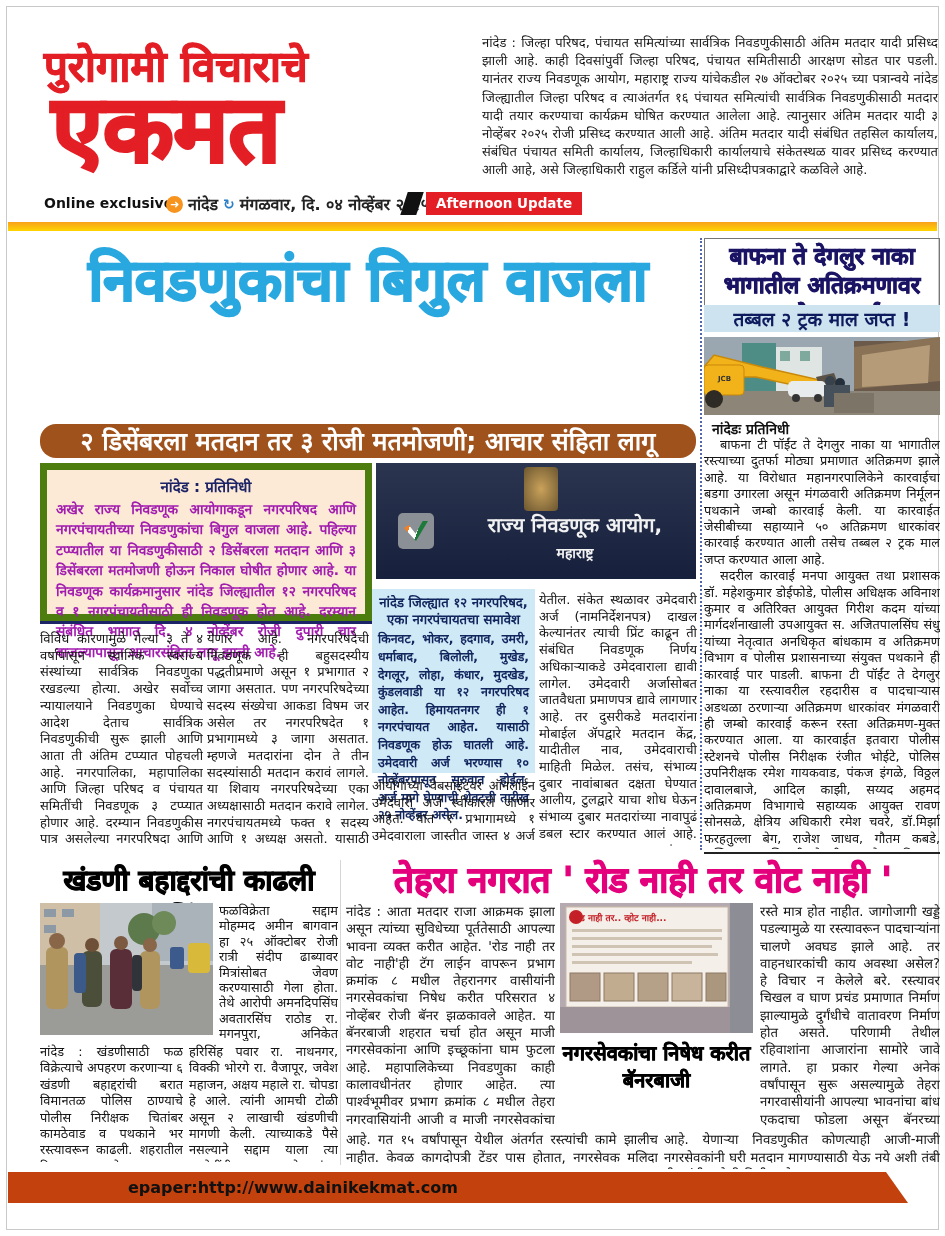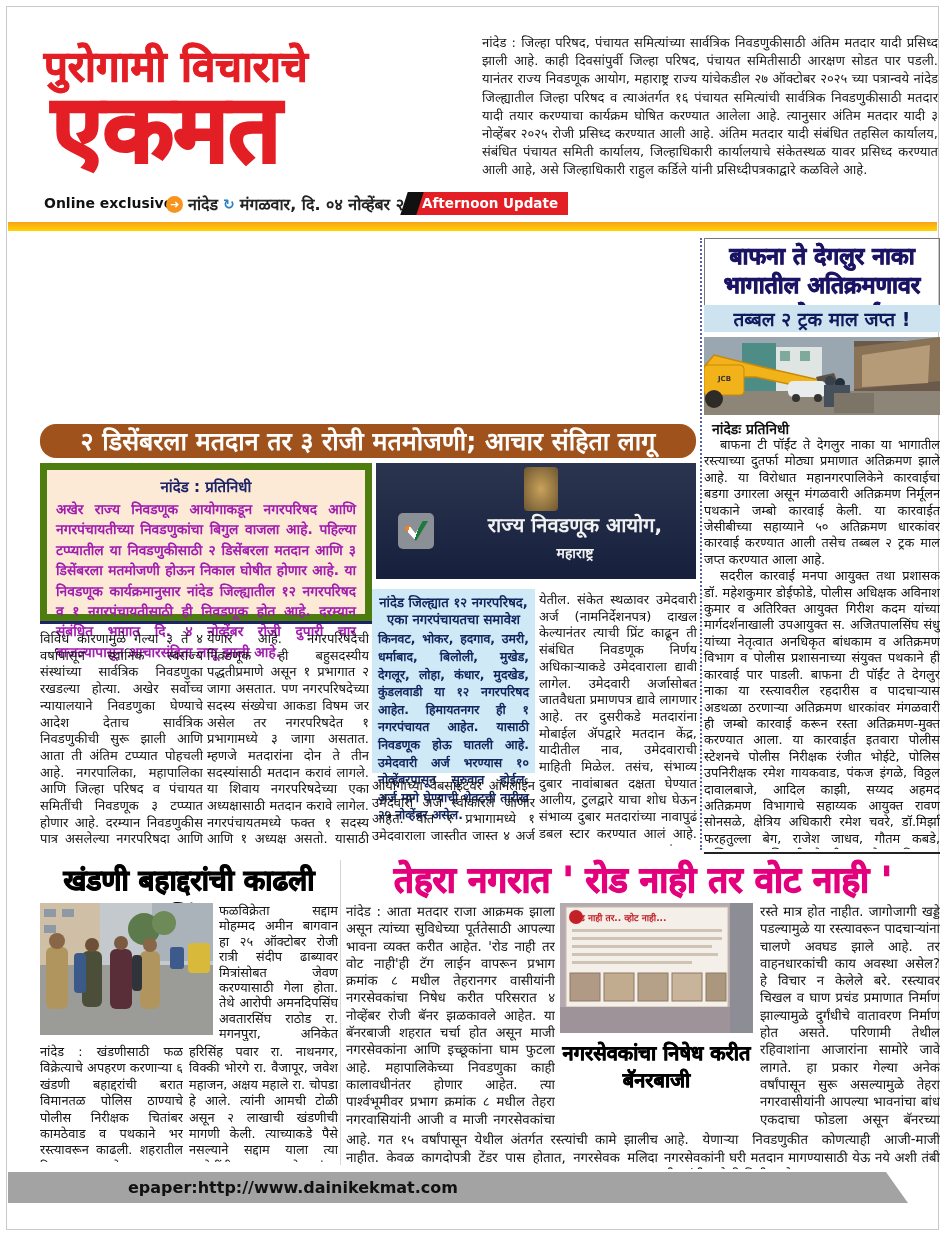--- a/index.html
+++ b/index.html
@@ -13,21 +13,21 @@
   .tagline{left:44px;top:36px;width:390px;font-size:42px;font-weight:900;color:#e31e25;
            -webkit-text-stroke:1px #e31e25;letter-spacing:0px;}
   .logo{left:52px;top:84px;width:380px;font-size:92px;font-weight:900;color:#e31e25;
         -webkit-text-stroke:3px #e31e25;line-height:1.0;}
   .online-ex{left:44px;top:195px;font-size:14px;font-weight:800;color:#111;}
   .dateline{left:166px;top:192px;height:24px;display:flex;align-items:center;gap:5px;
             font-size:16px;font-weight:700;color:#222;}
   .arrow-bullet{width:17px;height:17px;border-radius:50%;background:#f7941d;color:#fff;
                 font-size:11px;line-height:17px;text-align:center;font-weight:900;}
   .swirl{color:#2a7fc9;font-size:14px;font-weight:900;}
-  .badge-wrap{left:404px;top:192px;height:23px;display:flex;}
+  .badge-wrap{left:404px;top:192px;height:23px;display:flex;gap:14px;}
   .badge-slant{width:16px;height:23px;background:#111;transform:skewX(-18deg);margin-right:-8px;}
   .badge-red{background:#e31e25;color:#fff;font-size:13.5px;font-weight:700;
              padding:0 10px;line-height:23px;}
   
   .tr-art{left:482px;top:34px;width:456px;}
   .tr-head{font-size:20.5px;font-weight:900;color:#000;text-align:center;
            -webkit-text-stroke:0.6px #000;line-height:1.25;margin-bottom:4px;}
   .tr-body{font-size:13px;line-height:1.40;text-align:justify;color:#1a1a1a;}
   
   .amber-bar{left:8px;top:222px;width:929px;height:9px;
@@ -93,21 +93,21 @@
   .banner-txt{left:14px;top:8px;width:150px;color:#c42027;font-size:9px;font-weight:900;}
   .bm-cap{left:560px;top:1040px;width:193px;text-align:center;font-size:20px;font-weight:700;
           color:#000;-webkit-text-stroke:0.6px #000;line-height:1.35;}
   .bm-c3{left:760px;top:903px;width:180px;height:226px;font-size:13.2px;line-height:17.3px;
          text-align:justify;overflow:hidden;}
   .bm-r2l{left:346px;top:1131px;width:312px;height:38px;font-size:13.2px;line-height:17.5px;
           text-align:justify;overflow:hidden;}
   .bm-r2r{left:664px;top:1131px;width:276px;height:38px;font-size:13.2px;line-height:17.5px;
           text-align:justify;overflow:hidden;}
   
-  .footer{left:8px;top:1172px;width:900px;height:31px;background:#a3a3a3;
+  .footer{left:8px;top:1172px;width:900px;height:31px;background:#c2410c;
           clip-path:polygon(0 0,calc(100% - 22px) 0,100% 100%,0 100%);
           font-size:16px;font-weight:700;color:#111;line-height:31px;padding-left:120px;
           box-sizing:border-box;}
   a{color:inherit;text-decoration:none;}
 </style>
 </head>
 <body>
 
 <div class="abs page-frame"></div>
 
@@ -127,20 +127,21 @@
   </div>
 </div>
 
 <div class="abs tr-art">
   <div class="tr-body">नांदेड : जिल्हा परिषद, पंचायत समित्यांच्या सार्वत्रिक निवडणुकीसाठी अंतिम मतदार यादी प्रसिध्द झाली आहे. काही दिवसांपुर्वी जिल्हा परिषद, पंचायत समितीसाठी आरक्षण सोडत पार पडली. यानंतर राज्य निवडणूक आयोग, महाराष्ट्र राज्य यांचेकडील २७ ऑक्टोबर २०२५ च्या पत्रान्वये नांदेड जिल्ह्यातील जिल्हा परिषद व त्याअंतर्गत १६ पंचायत समित्यांची सार्वत्रिक निवडणुकीसाठी मतदार यादी तयार करण्याचा कार्यक्रम घोषित करण्यात आलेला आहे. त्यानुसार अंतिम मतदार यादी ३ नोव्हेंबर २०२५ रोजी प्रसिध्द करण्यात आली आहे. अंतिम मतदार यादी संबंधित तहसिल कार्यालय, संबंधित पंचायत समिती कार्यालय, जिल्हाधिकारी कार्यालयाचे संकेतस्थळ यावर प्रसिध्द करण्यात आली आहे, असे जिल्हाधिकारी राहुल कर्डिले यांनी प्रसिध्दीपत्रकाद्वारे कळविले आहे.</div>
 </div>
 
 <div class="abs amber-bar"></div>
 
 <div class="abs lead-head">
+  <div>निवडणुकांचा बिगुल वाजला</div>
 </div>
 <div class="abs brown-bar">२ डिसेंबरला मतदान तर ३ रोजी मतमोजणी; आचार संहिता लागू</div>
 
 <div class="abs intro-box">
   <div class="intro-by">नांदेड : प्रतिनिधी</div>
   <div class="intro-tx">अखेर राज्य निवडणूक आयोगाकडून नगरपरिषद आणि नगरपंचायतीच्या निवडणुकांचा बिगुल वाजला आहे. पहिल्या टप्प्यातील या निवडणुकीसाठी २ डिसेंबरला मतदान आणि ३ डिसेंबरला मतमोजणी होऊन निकाल घोषीत होणार आहे. या निवडणूक कार्यक्रमानुसार नांदेड जिल्ह्यातील १२ नगरपरिषद व १ नगरपंचायतीसाठी ही निवडणूक होत आहे. दरम्यान संबंधित भागात दि. ४ नोव्हेंबर रोजी दुपारी चार वाजल्यापासून आचारसंहिता लागू झाली आहे.</div>
 </div>
 <div class="abs navy-rule"></div>
 
 <div class="abs ec-photo">

